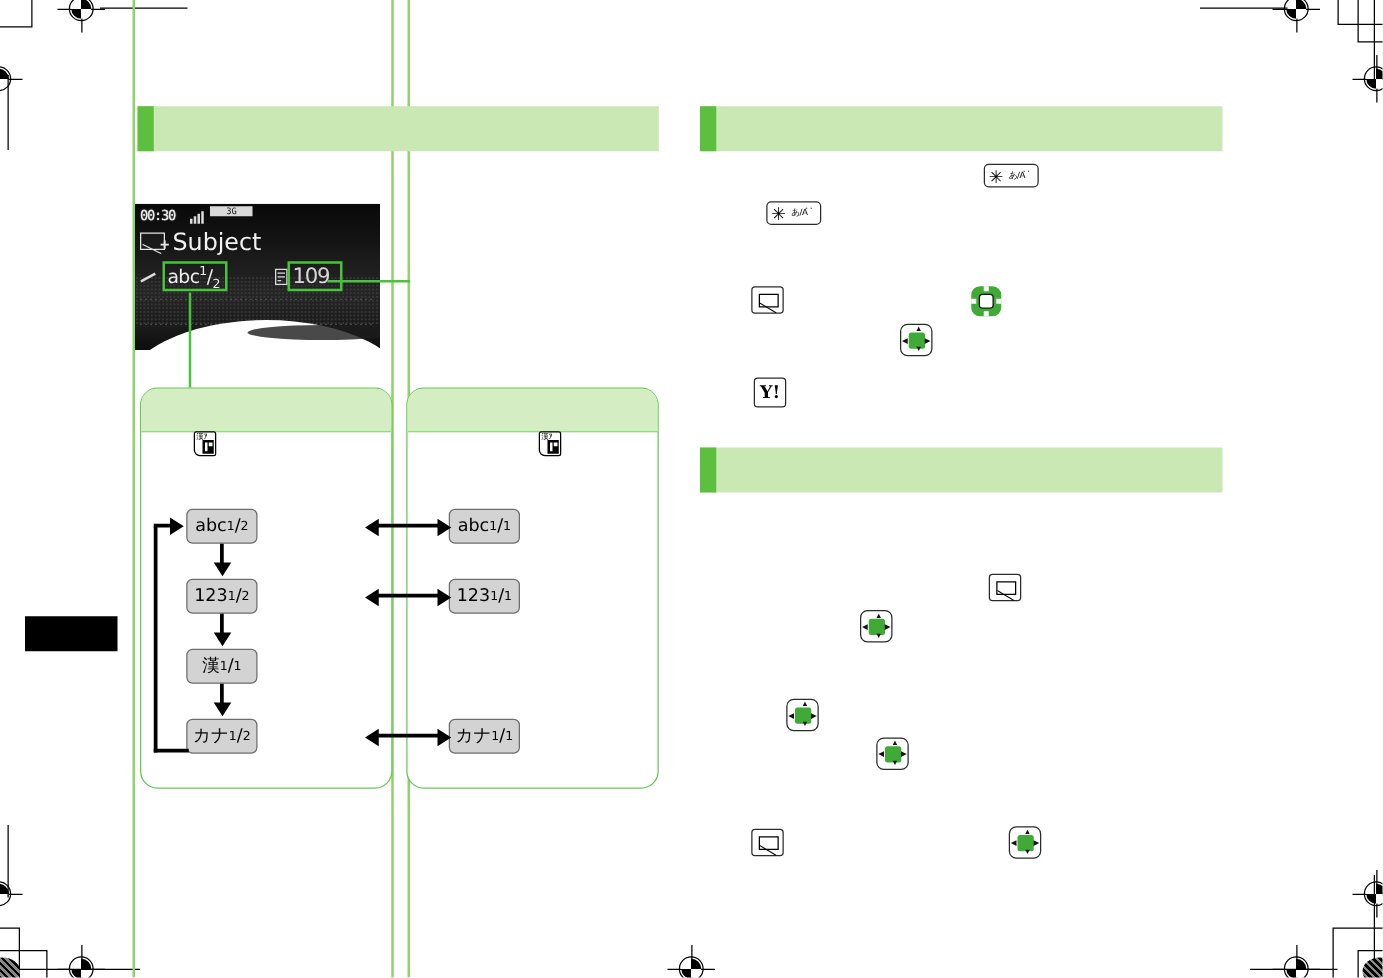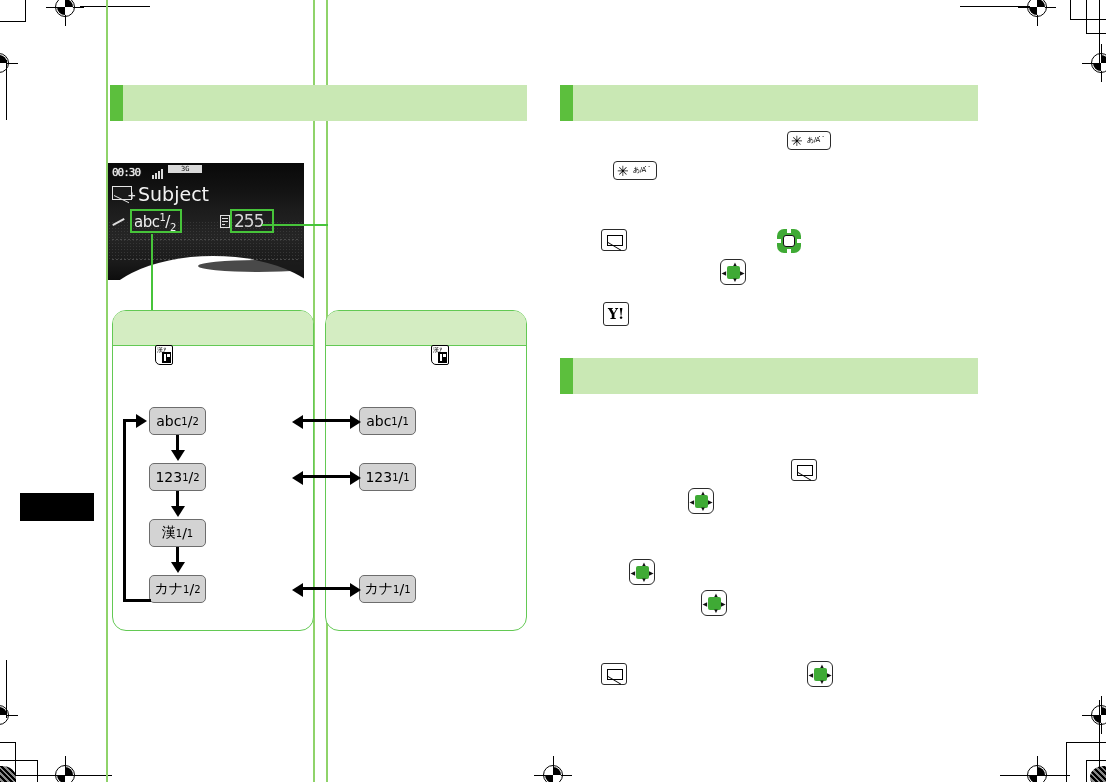--- a/index.html
+++ b/index.html
@@ -247,21 +247,21 @@
     <div class="ghl" style="left:22px;top:0px;width:52px;height:24px;"></div>
     <div class="modeabc">
       <span>abc</span><sup style="font-size:10px;">1</sup>/<sub style="font-size:10px;">2</sub>
     </div>
     <div class="doccnt">
       <b style="top:2px;"></b>
         <b style="top:5px;"></b>
         <b style="top:8px;width:3px;"></b>
     </div>
     <div class="ghl" style="left:122px;top:0px;width:44px;height:24px;"></div>
-    <div class="cnt255">255</div>
+    <div class="cnt255">109</div>
   </div>
 
   <div class="wave"></div>
   <div class="wave2"></div>
 </div>
 
 <div class="lead" style="left:262px;top:224px;width:66px;height:2px;"></div>
 <div class="lead" style="left:151px;top:234px;width:2px;height:76px;"></div>
 
 <div class="panel" style="left:112px;top:310px;width:202px;height:321px;">

